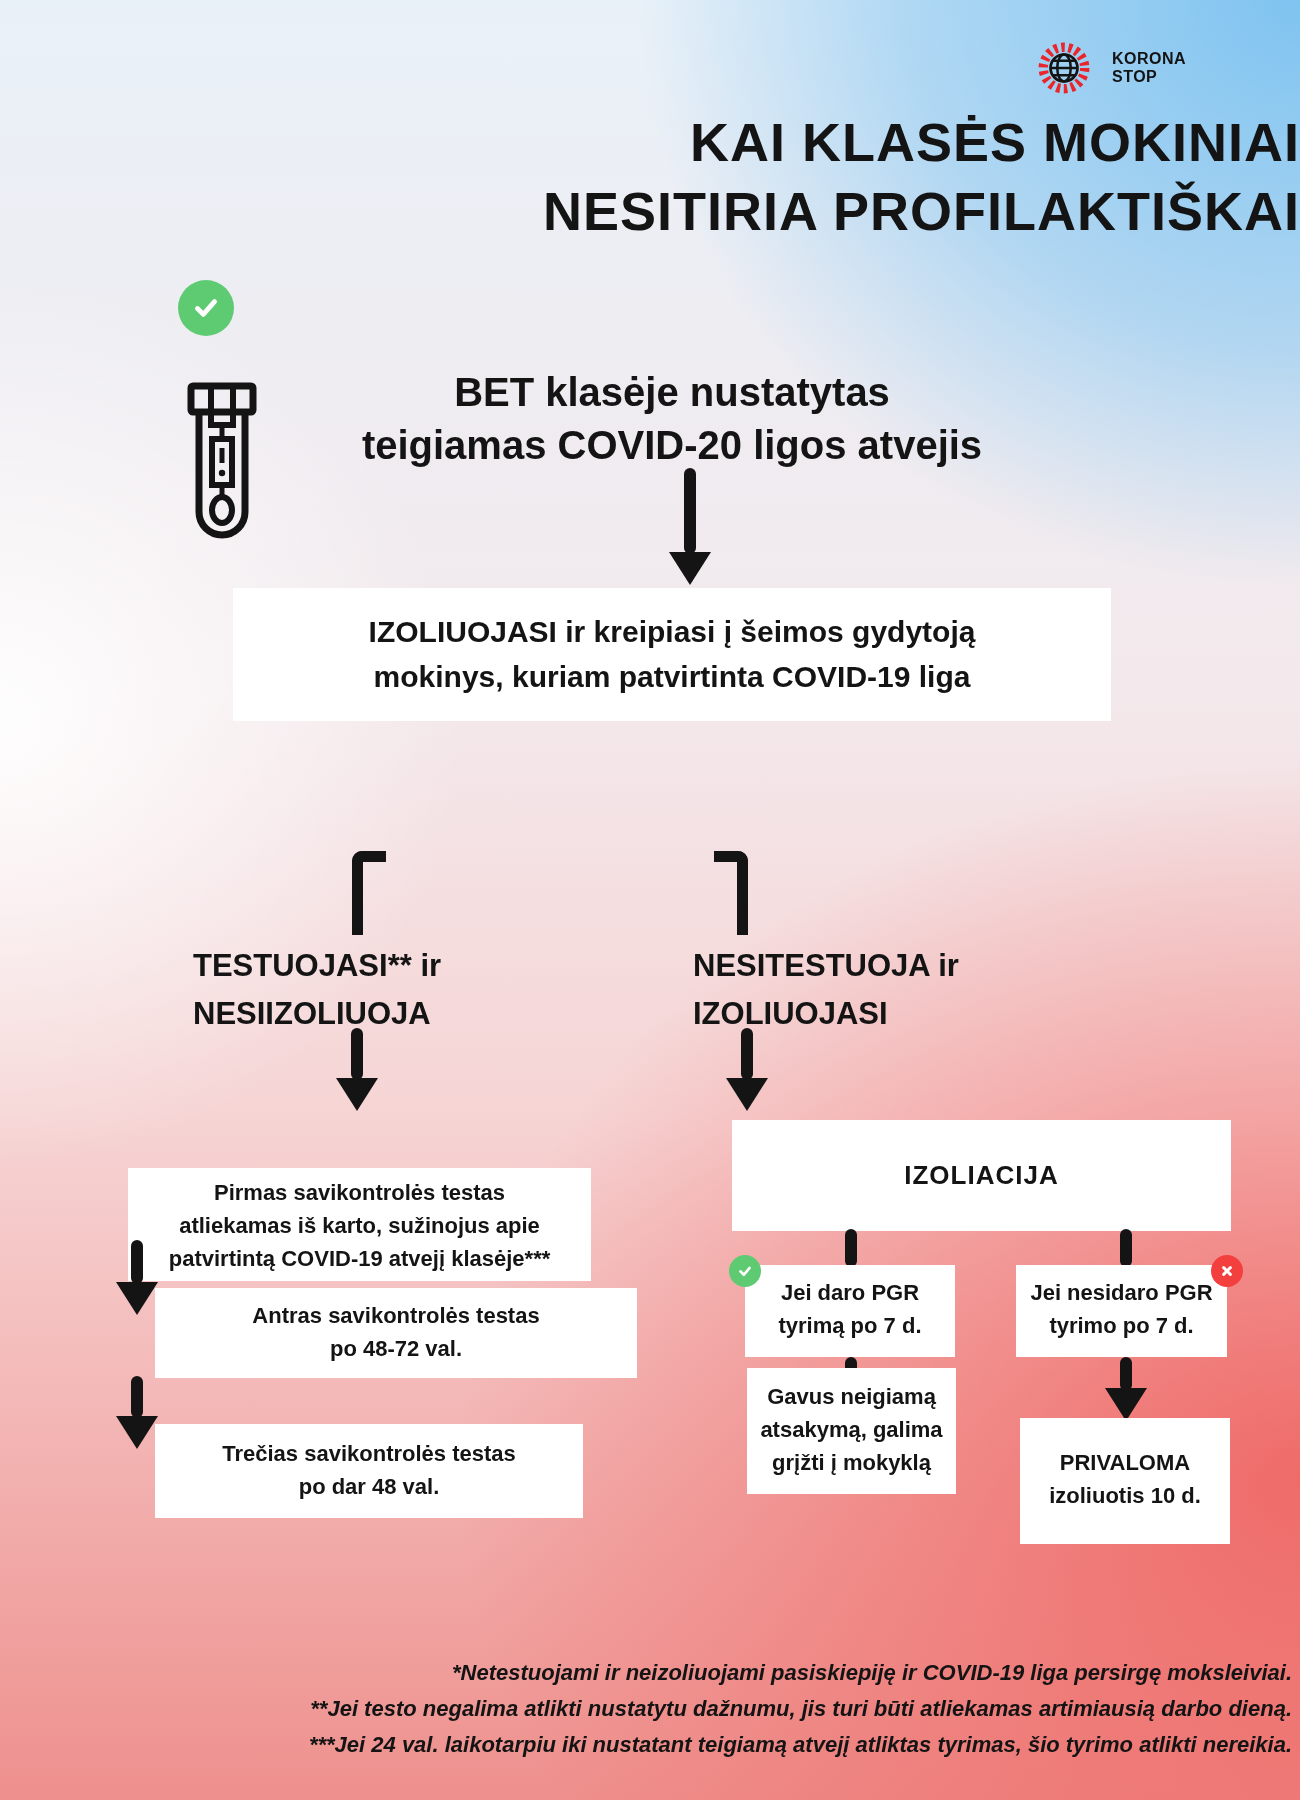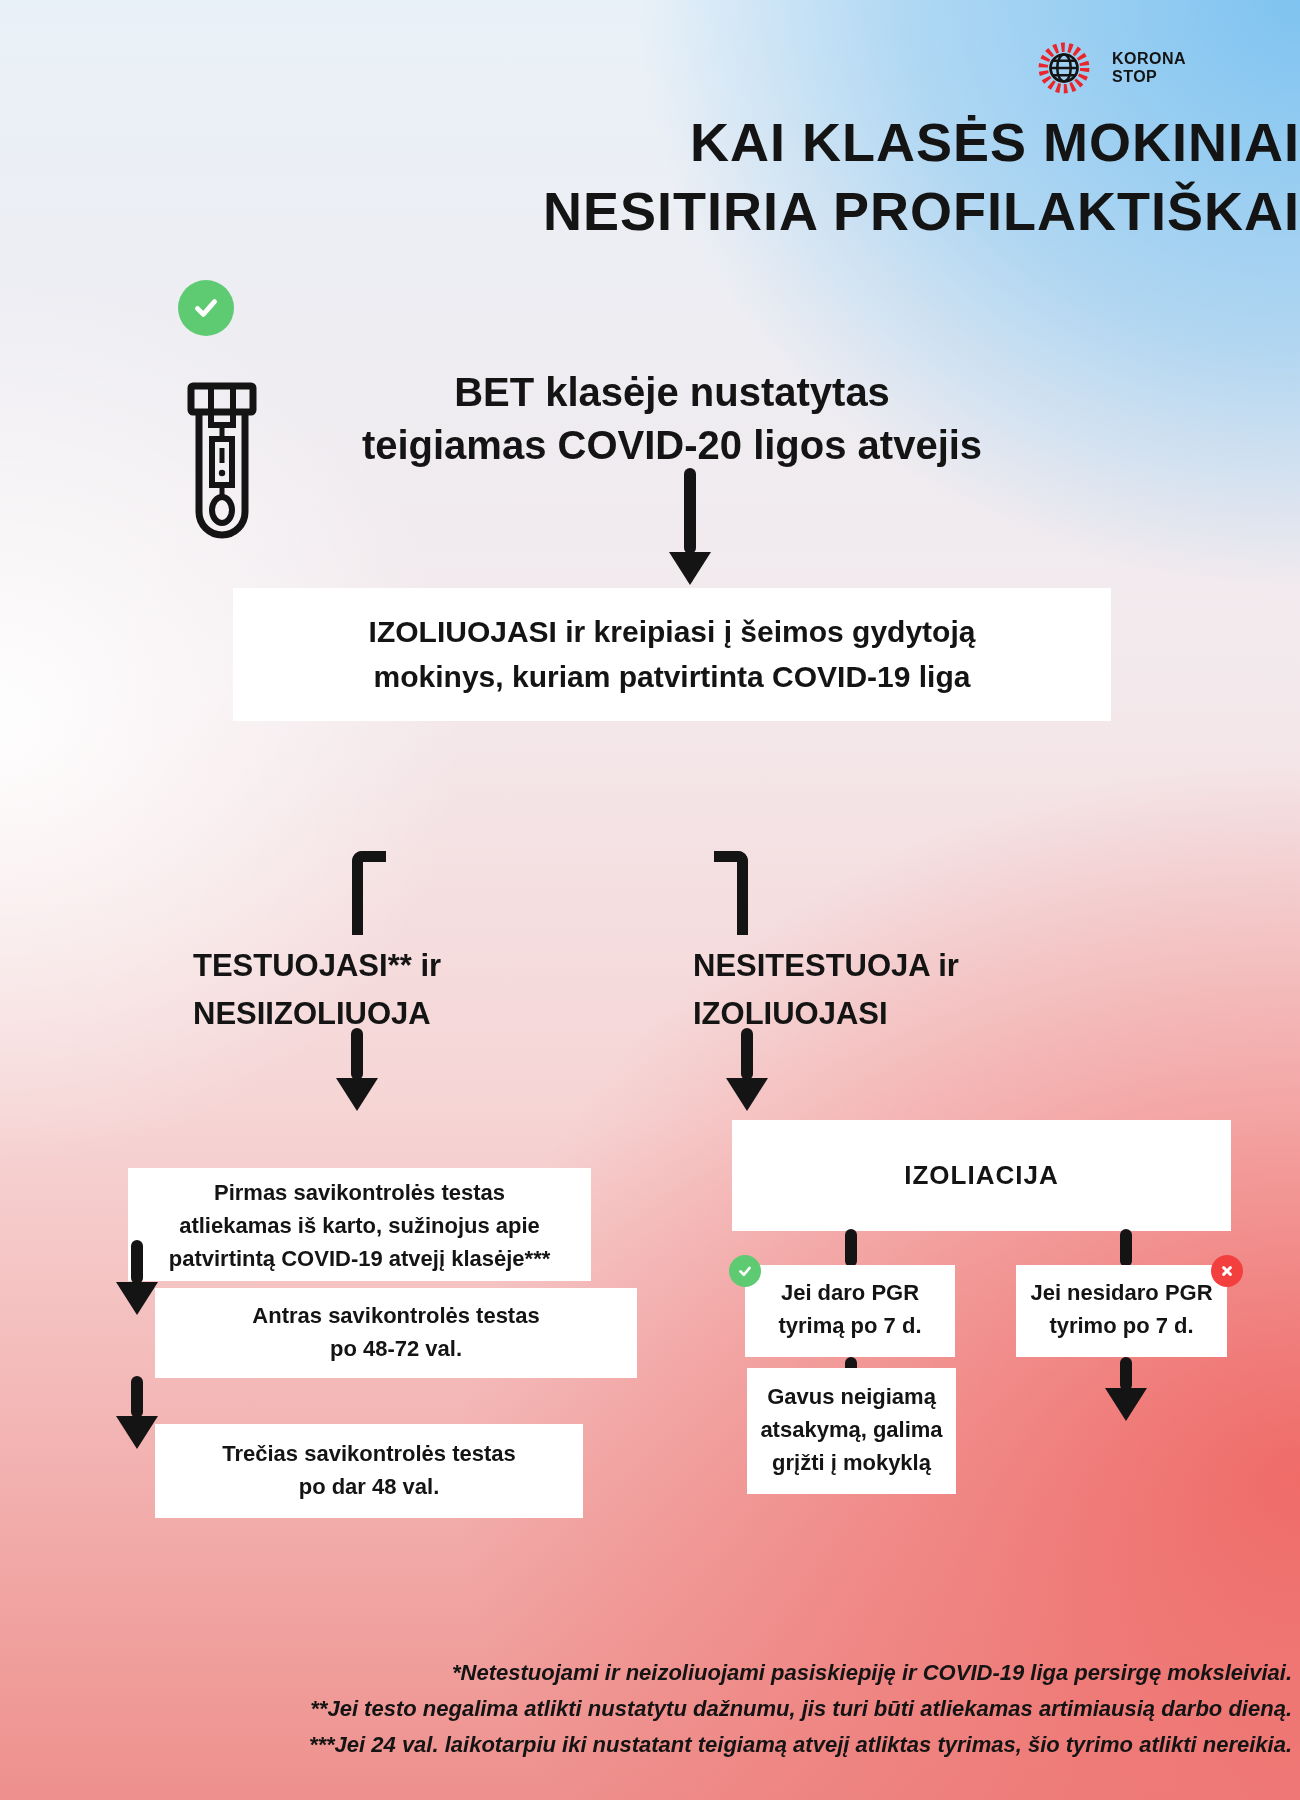--- a/index.html
+++ b/index.html
@@ -211,20 +211,24 @@
   <div class="bar" id="arrow-ra-bar"></div>
   <div class="head" id="arrow-ra-head"></div>
   <div class="bar" id="arrow-rb-bar"></div>
   <div class="head" id="arrow-rb-head"></div>
 
   <div class="box small" id="box-r3">
     <div>Gavus neigiamą</div>
     <div>atsakymą, galima</div>
     <div>grįžti į mokyklą</div>
   </div>
+  <div class="box small" id="box-r4">
+    <div>PRIVALOMA</div>
+    <div>izoliuotis 10 d.</div>
+  </div>
 
   <div class="footnotes">
     <div>*Netestuojami ir neizoliuojami pasiskiepiję ir COVID-19 liga persirgę moksleiviai.</div>
     <div>**Jei testo negalima atlikti nustatytu dažnumu, jis turi būti atliekamas artimiausią darbo dieną.</div>
     <div>***Jei 24 val. laikotarpiu iki nustatant teigiamą atvejį atliktas tyrimas, šio tyrimo atlikti nereikia.</div>
   </div>
 
 </div>
 
 </body></html>

